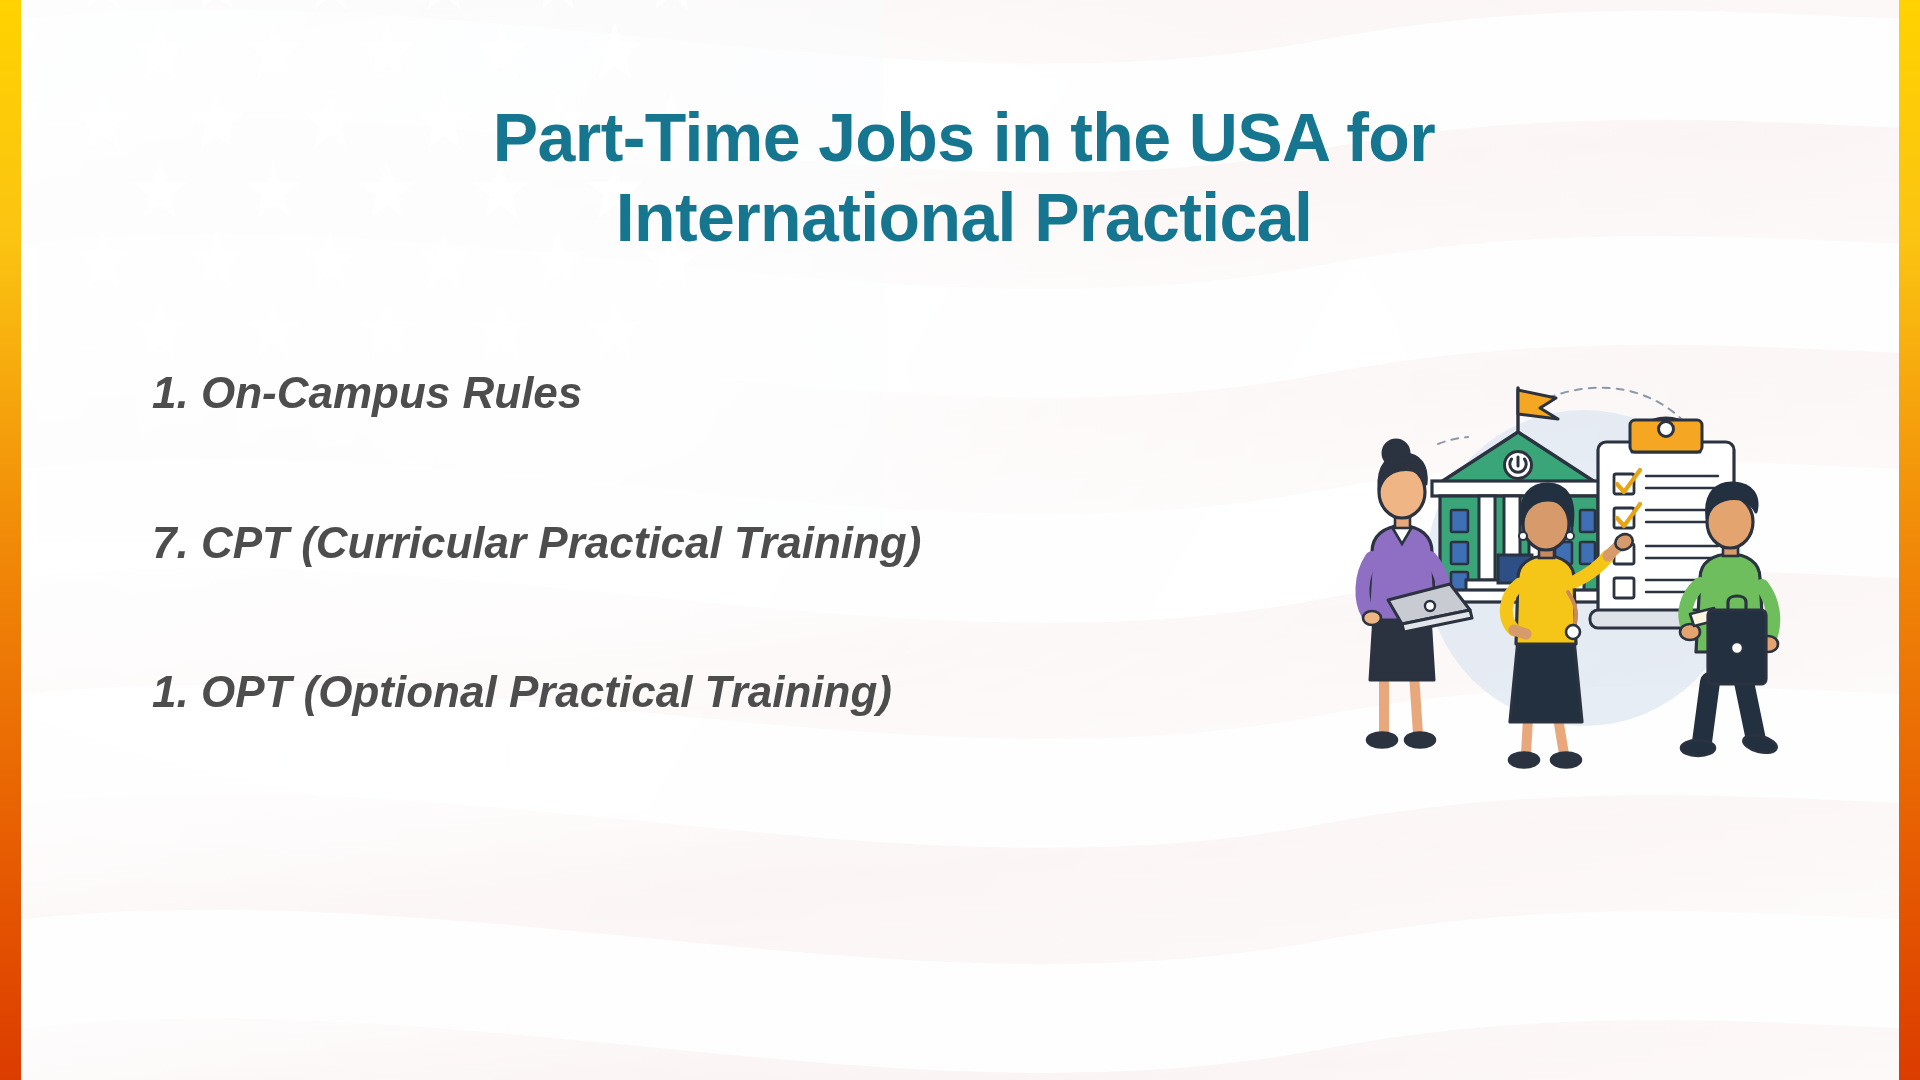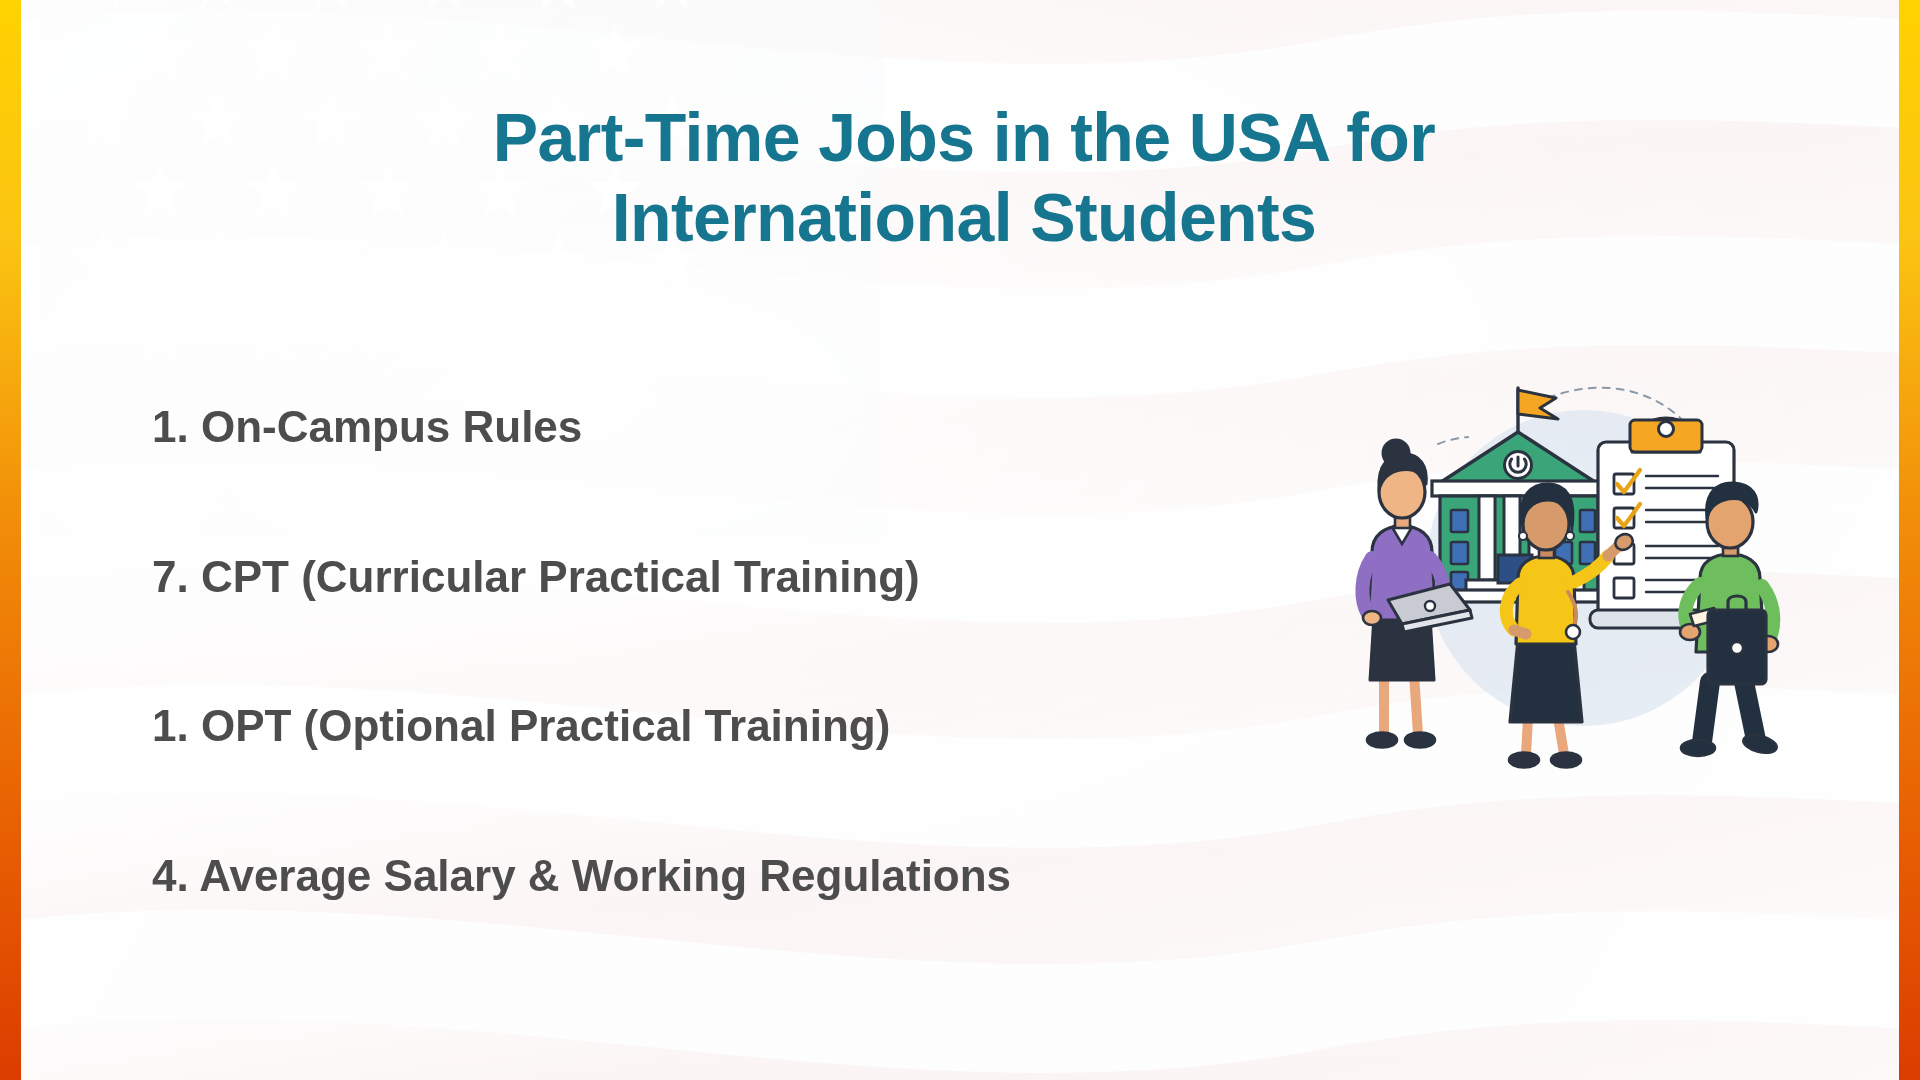--- a/index.html
+++ b/index.html
@@ -60,23 +60,24 @@
     font-size:68px;
     font-weight:bold;
     letter-spacing:-0.6px;
     line-height:1.17;
     color:#16768f;
   }
 
   
   .list {
     position:absolute;
-    left:152px; top:400px;
+    left:152px; top:366px;
     width:1080px;
     z-index:4;
+    font-style:italic;
   }
   .list-item {
     display:block;
     font-size:44px;
     font-weight:bold;
     color:#4d4d4d;
     line-height:1.24;
     margin-bottom:95px;
     white-space:nowrap;
   }
@@ -184,28 +185,27 @@
           <stop offset="78%" stop-color="#E75E02"></stop>
           <stop offset="100%" stop-color="#DC3C00"></stop>
         </linearGradient>
       </defs>
       <rect x="0" y="0" width="21" height="1080" fill="url(#railGradR)"></rect>
     </svg>
   </div>
 
   <h1 class="title">
     <span class="title-line">Part-Time Jobs in the USA for</span>
-    <span class="title-line">International Students</span>
+    <span class="title-line">International Practical</span>
   </h1>
 
   <div class="list">
     <span class="list-item">1. On-Campus Rules</span>
     <span class="list-item">7. CPT (Curricular Practical Training)</span>
     <span class="list-item">1. OPT (Optional Practical Training)</span>
-    <span class="list-item">4. Average Salary &amp; Working Regulations</span>
   </div>
 
   <div class="illustration">
     <svg viewBox="0 0 440 440" width="440" height="440">
 
       <circle cx="232" cy="216" r="158" fill="#dde7f2" opacity="0.75"></circle>
 
       <g stroke="#8a98a8" stroke-width="2" fill="none" stroke-dasharray="7 7" stroke-linecap="round">
         <path d="M196,46 C262,20 330,44 358,108"></path>
         <path d="M86,92 C96,88 106,86 116,85"></path>

